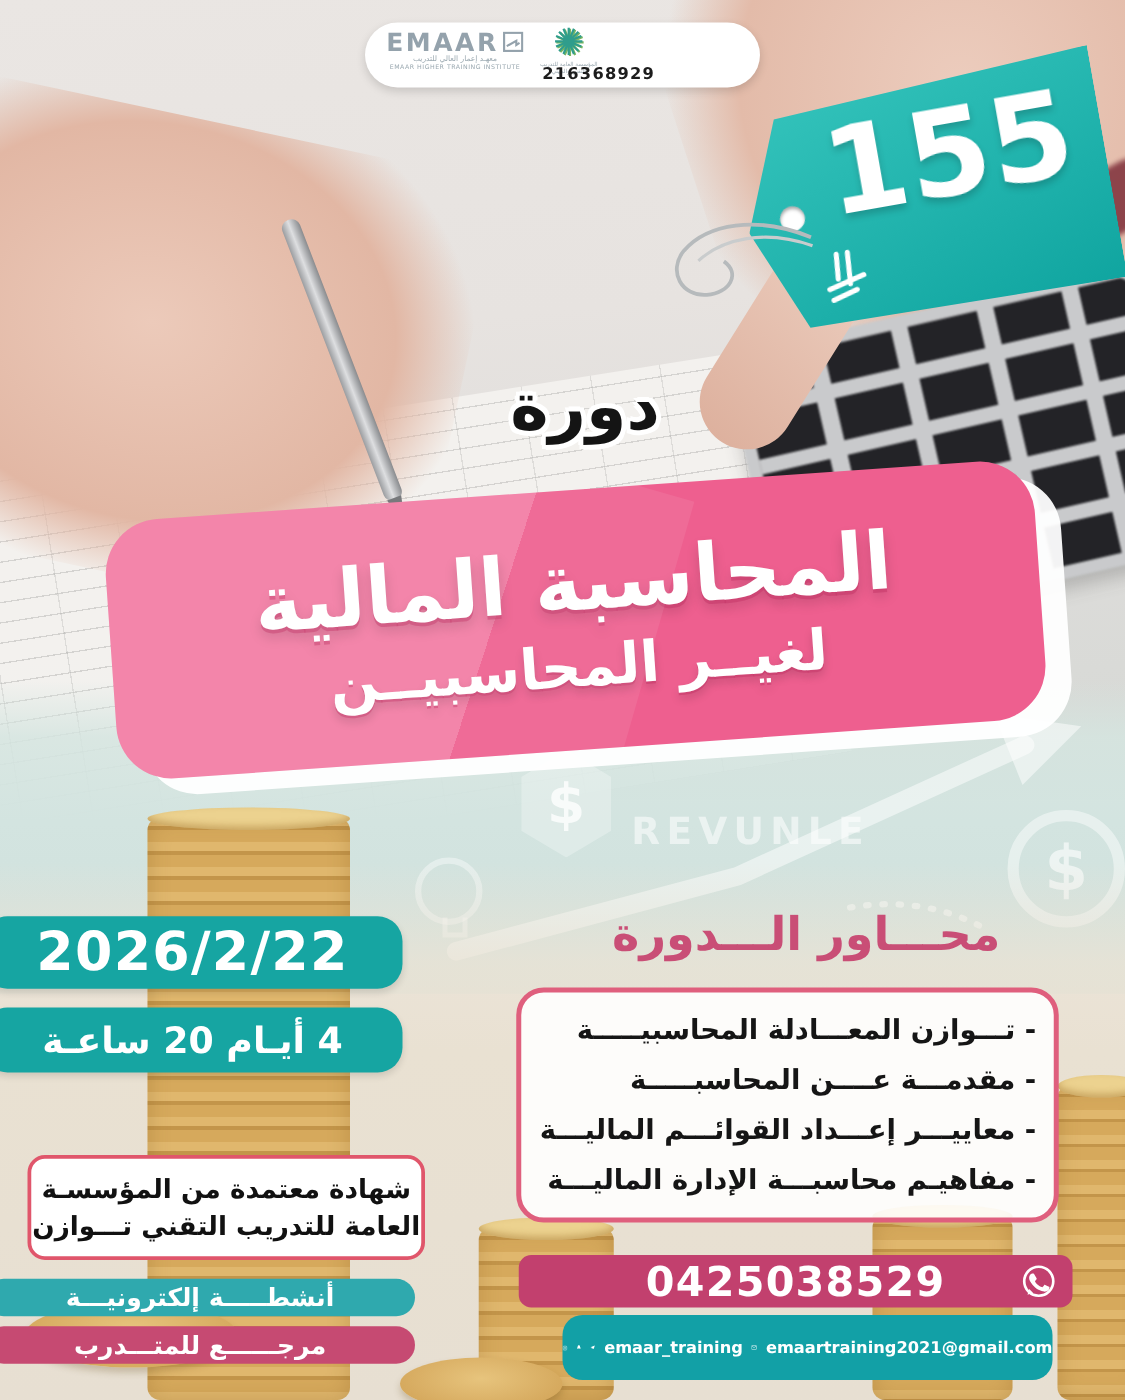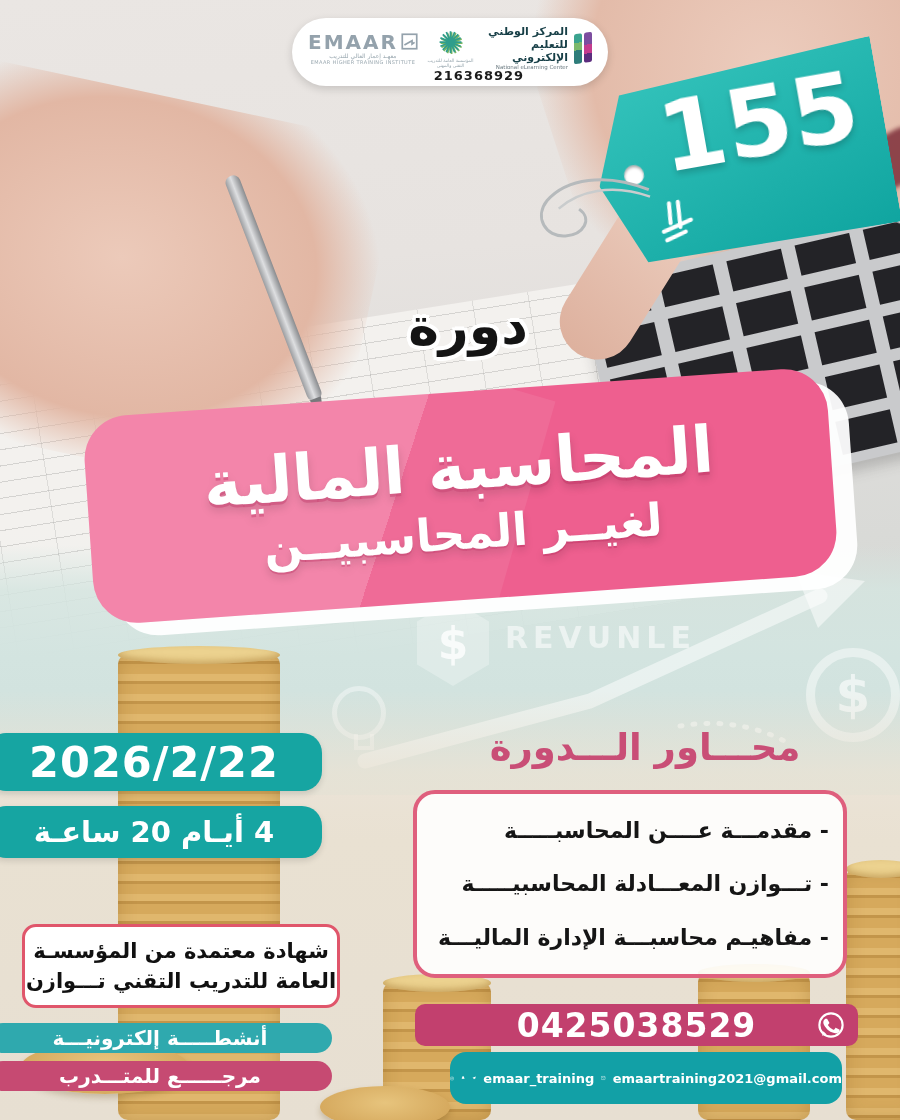--- a/index.html
+++ b/index.html
@@ -38,21 +38,21 @@
     background:linear-gradient(190deg,#eccdbe,#ddb09d);border-radius:40px;transform:rotate(32deg);}
   .redpen{position:absolute;left:838px;top:138px;width:95px;height:52px;z-index:3;
     background:#7e2f3a;border-radius:22px;transform:rotate(-28deg);opacity:.85;filter:blur(2px);}
   .bg-mid{position:absolute;left:0;top:545px;width:900px;height:250px;z-index:4;
     background:linear-gradient(180deg,rgba(213,229,224,0) 0%,rgba(213,229,224,.85) 18%,#d3e4e0 45%,#cfe0dc 100%);}
   .growth-arrow{position:absolute;left:350px;top:566px;z-index:5;}
   .hex-dollar{position:absolute;left:413px;top:600px;width:80px;height:86px;z-index:5;
     clip-path:polygon(50% 0,95% 25%,95% 75%,50% 100%,5% 75%,5% 25%);
     background:rgba(255,255,255,.28);display:flex;align-items:center;justify-content:center;}
   .hex-dollar span{font-size:44px;font-weight:bold;color:rgba(255,255,255,.78);}
-  .watermark{position:absolute;left:505px;top:620px;z-index:5;font-size:30px;font-weight:bold;
+  .watermark{position:absolute;left:505px;top:648px;z-index:5;font-size:30px;font-weight:bold;
     letter-spacing:5px;color:rgba(255,255,255,.55);}
   .circle-dollar{position:absolute;left:806px;top:648px;width:94px;height:94px;z-index:5;
     border:9px solid rgba(255,255,255,.45);border-radius:50%;
     display:flex;align-items:center;justify-content:center;}
   .circle-dollar span{font-size:50px;font-weight:bold;color:rgba(255,255,255,.6);}
   .bulb{position:absolute;left:332px;top:686px;width:54px;height:54px;z-index:5;
     border:5px solid rgba(255,255,255,.4);border-radius:50%;}
   .bulb::after{content:"";position:absolute;left:17px;bottom:-15px;width:12px;height:12px;
     border:4px solid rgba(255,255,255,.4);border-top:none;}
   .bg-bottom{position:absolute;left:0;top:690px;width:900px;height:430px;z-index:6;
@@ -65,21 +65,21 @@
   .cs1{left:118px;top:654px;width:162px;height:466px;}
   .cs2{left:383px;top:982px;width:108px;height:138px;}
   .cs3{left:698px;top:972px;width:112px;height:148px;}
   .cs4{left:846px;top:868px;width:70px;height:252px;}
   .coin-flat{position:absolute;z-index:7;border-radius:50%;filter:blur(.6px);
     background:radial-gradient(ellipse at 50% 40%,#e7c47d,#cf9f52);
     box-shadow:0 4px 6px rgba(100,70,20,.25);}
   .cf1{left:20px;top:1042px;width:170px;height:52px;}
   .cf2{left:320px;top:1086px;width:130px;height:42px;}
   
-  .header-pill{position:absolute;left:292px;top:18px;width:316px;height:68px;z-index:20;
+  .header-pill{position:absolute;left:292px;top:18px;width:316px;height:52px;z-index:20;
     background:#fff;border-radius:38px;box-shadow:0 3px 8px rgba(0,0,0,.15);
     display:flex;align-items:center;gap:9px;padding:4px 16px 12px 16px;}
   .emaar{width:112px;text-align:center;line-height:1.1;}
   .emaar-row{display:flex;align-items:center;justify-content:center;gap:3px;}
   .emaar-word{font-size:20px;font-weight:bold;color:#94a2ac;letter-spacing:2px;}
   .emaar-sub-ar{display:block;font-size:6px;color:#9aa8b0;}
   .emaar-sub-en{display:block;font-size:5px;color:#9aa8b0;letter-spacing:.4px;}
   .starburst{width:52px;text-align:center;line-height:1;}
   .starburst-glyph{font-size:30px;color:#2f9d8c;text-shadow:1px 1px 0 #7bb661;}
   .starburst-caption{display:block;font-size:4.5px;color:#9aa8b0;margin-top:1px;}
@@ -209,31 +209,20 @@
           <path d="M4 14 L13 9 L13 13 L16 11" fill="none" stroke="#94a2ac" stroke-width="2"></path>
         </svg>
       </div>
       <span class="emaar-sub-ar" dir="rtl">معهـد إعمار العالي للتدريب</span>
       <span class="emaar-sub-en">EMAAR HIGHER TRAINING INSTITUTE</span>
     </div>
     <div class="starburst">
       <span class="starburst-glyph">✺</span>
       <span class="starburst-caption" dir="rtl">المؤسسة العامة للتدريب التقني والمهني</span>
     </div>
-    <div class="nelc">
-      <div class="nelc-text">
-        <span class="nelc-ar" dir="rtl">المركز الوطني</span>
-        <span class="nelc-ar" dir="rtl">للتعليم الإلكتروني</span>
-        <span class="nelc-en">National eLearning Center</span>
-      </div>
-      <div class="nelc-mark">
-        <div class="nelc-chip1"></div>
-          <div class="nelc-chip2"></div>
-      </div>
-    </div>
     <span class="license">216368929</span>
   </div>
 
 
   <div class="price-tag-wrap">
     <svg class="tag-string" width="130" height="110">
       <path d="M120,55 C80,30 40,30 18,48 C2,62 10,84 30,86 C48,88 60,74 48,62" fill="none" stroke="#b6babc" stroke-width="3"></path>
       <path d="M120,62 C85,42 50,44 28,58" fill="none" stroke="#c9cccd" stroke-width="2.5"></path>
     </svg>
     <div class="price-tag">
@@ -258,22 +247,23 @@
       <div class="banner-line1" dir="rtl">المحاسبة المالية</div>
       <div class="banner-line2" dir="rtl">لغيــر المحاسبيــن</div>
     </div>
   </div>
 
   <div class="date-badge">2026/2/22</div>
   <div class="duration-badge" dir="rtl">4 أيـام 20 ساعـة</div>
 
   <div class="topics-heading" dir="rtl">محـــاور الـــدورة</div>
   <div class="topics-box" dir="rtl">
+    <div class="topic">- تـــوازن المعـــادلة المحاسبيـــــة</div>
     <div class="topic">- مقدمـــة عــــن المحاسبـــــة</div>
-    <div class="topic">- تـــوازن المعـــادلة المحاسبيـــــة</div>
+    <div class="topic">- معاييـــر إعـــداد القوائـــم  الماليـــة</div>
     <div class="topic">- مفاهيـم محاسبـــة الإدارة الماليـــة</div>
   </div>
 
   <div class="cert-box" dir="rtl">
     <div>شهادة معتمدة من المؤسسـة</div>
     <div>العامة للتدريب التقني تـــوازن</div>
   </div>
 
   <div class="feature feature-teal" dir="rtl">أنشطـــــة إلكترونيـــة</div>
   <div class="feature feature-pink" dir="rtl">مرجــــــع للمتـــدرب</div>

